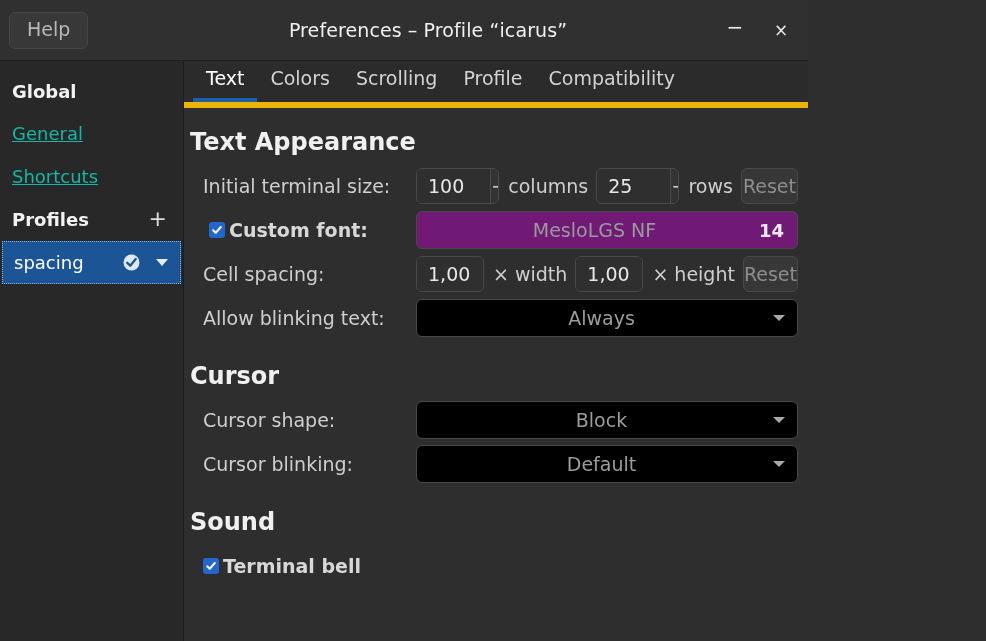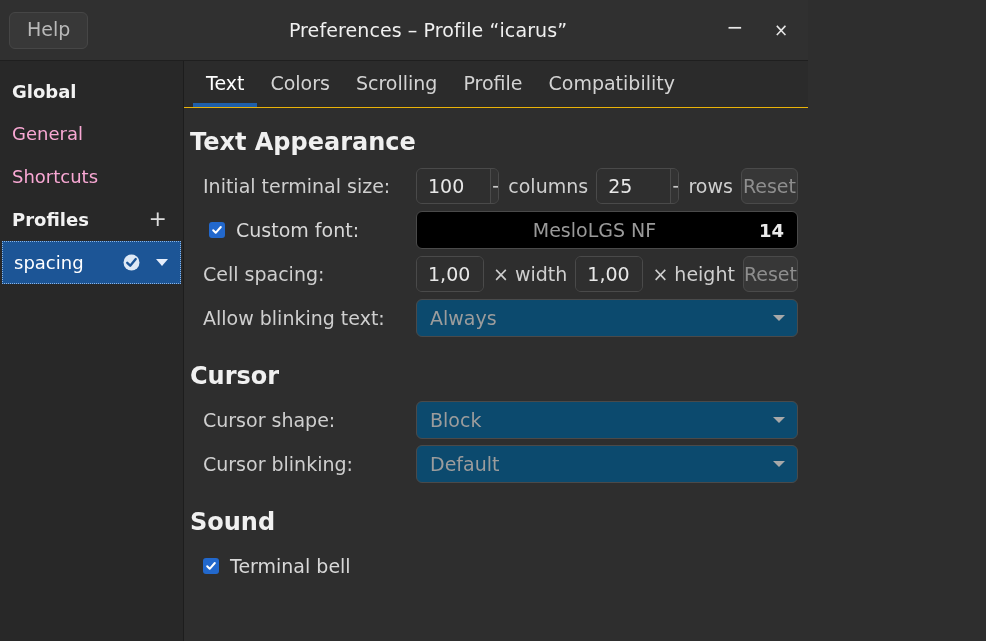--- a/index.html
+++ b/index.html
@@ -121,23 +121,24 @@
   }
   .add-btn {
     color: #dcdcdc;
     font-size: 22px;
     line-height: 1;
     cursor: pointer;
     padding: 0 2px;
   }
   .side-item {
     font-size: 18px;
-    color: #f9a8d4;
+    color: #14b8a6;
     padding: 11px 10px 11px 12px;
     cursor: pointer;
+    text-decoration: underline;
   }
   .profile-row {
     margin: 1px 2px 0 2px;
     background: #1c5596;
     border: 1px dotted #8ab4e4;
     display: flex;
     align-items: center;
     padding: 10px 10px 10px 11px;
     cursor: pointer;
     box-sizing: border-box;
@@ -168,21 +169,21 @@
     display: flex;
     flex-direction: column;
     min-width: 0;
   }
   .tabs {
     display: flex;
     align-items: flex-end;
     height: 47px;
     min-height: 47px;
     background: #2b2b2b;
-    border-bottom: 1px solid #eab308;
+    border-bottom: 6px solid #eab308;
     padding-left: 9px;
     box-sizing: border-box;
   }
   .tab {
     font-size: 19px;
     color: #d3d3d3;
     padding: 0 13px 10px 13px;
     cursor: pointer;
     border-bottom: 4px solid transparent;
     line-height: 1;
@@ -277,38 +278,39 @@
 
   .cb-row {
     display: flex;
     align-items: center;
     height: 44px;
     padding-left: 19px;
   }
   .cb-row .cb-label {
     font-size: 19px;
     color: #d8d8d8;
-    margin-left: 11px;
+    margin-left: 4px;
+    font-weight: bold;
   }
   .cb-row.wide-label { width: 226px; min-width: 226px; box-sizing: border-box; }
   .checkbox {
     width: 16px;
     height: 16px;
     background: #2268cc;
     border-radius: 3px;
     display: flex;
     align-items: center;
     justify-content: center;
     flex: 0 0 auto;
   }
 
   .font-btn {
     flex: 1;
     height: 38px;
-    background: #000000;
+    background: #701a75;
     border: 1px solid #4a4a4a;
     border-radius: 6px;
     display: flex;
     align-items: center;
     box-sizing: border-box;
     padding: 0 13px;
     cursor: pointer;
     position: relative;
   }
   .font-btn .fname {
@@ -319,28 +321,29 @@
   }
   .font-btn .fsize {
     font-size: 18px;
     font-weight: bold;
     color: #e9e9e9;
   }
 
   .combo {
     flex: 1;
     height: 38px;
-    background: #0c4a6e;
+    background: #000000;
     border: 1px solid #4a4a4a;
     border-radius: 6px;
     display: flex;
     align-items: center;
     box-sizing: border-box;
     padding: 0 12px 0 13px;
     cursor: pointer;
+    text-align: center;
   }
   .combo .cval {
     flex: 1;
     font-size: 19px;
     color: #9c9c9c;
   }
   .combo .ccaret {
     width: 0; height: 0;
     border-left: 6px solid transparent;
     border-right: 6px solid transparent;

